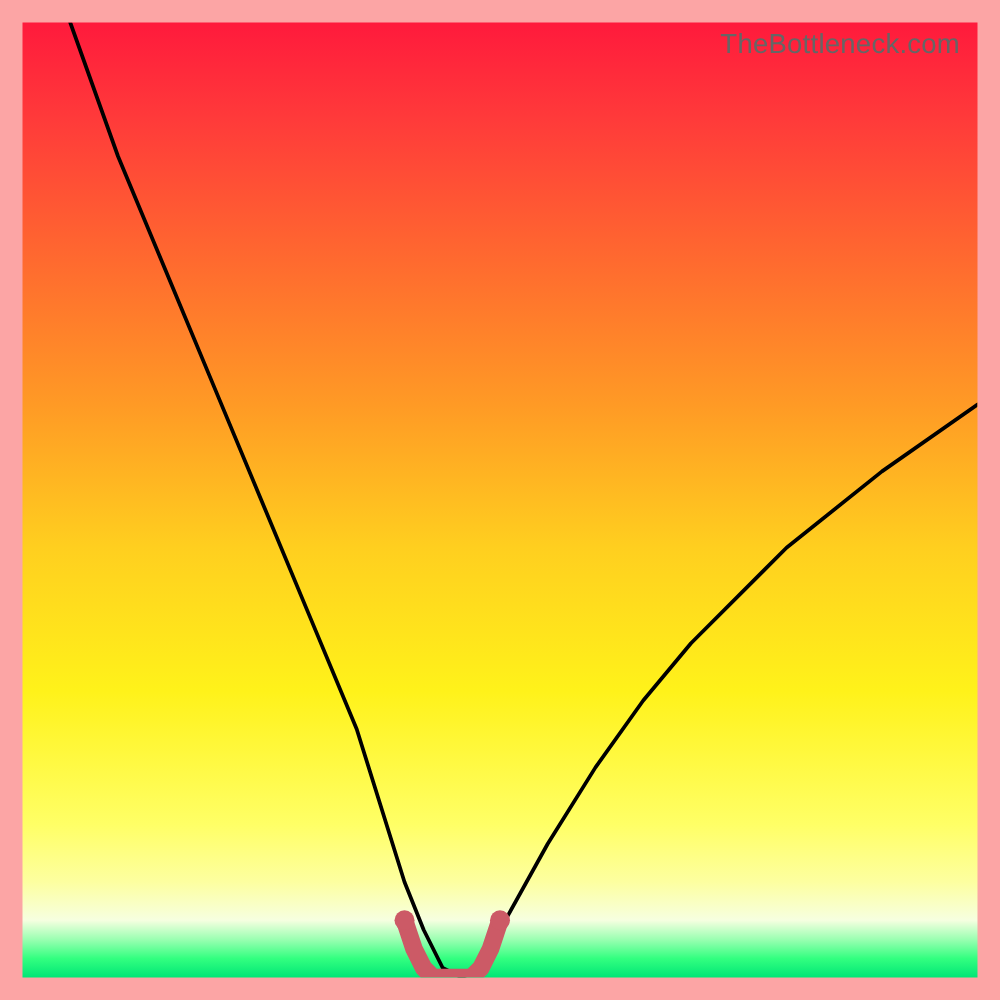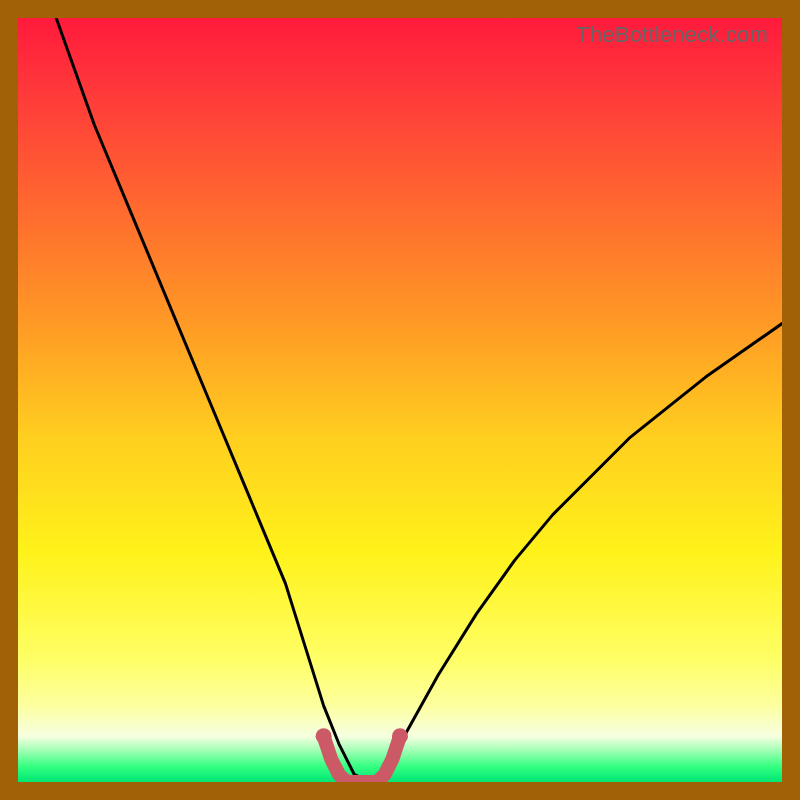--- a/index.html
+++ b/index.html
@@ -8,21 +8,21 @@
     width: 800px;
     height: 800px;
     background: #000;
     overflow: hidden;
     font-family: Arial, Helvetica, sans-serif;
   }
   .frame {
     position: relative;
     width: 800px;
     height: 800px;
-    background: #a16207;
+    background: #fca5a5;
   }
   .plot {
     position: absolute;
     left: 18px;
     top: 18px;
     width: 764px;
     height: 764px;
     overflow: hidden;
     background: linear-gradient(
       to bottom,

